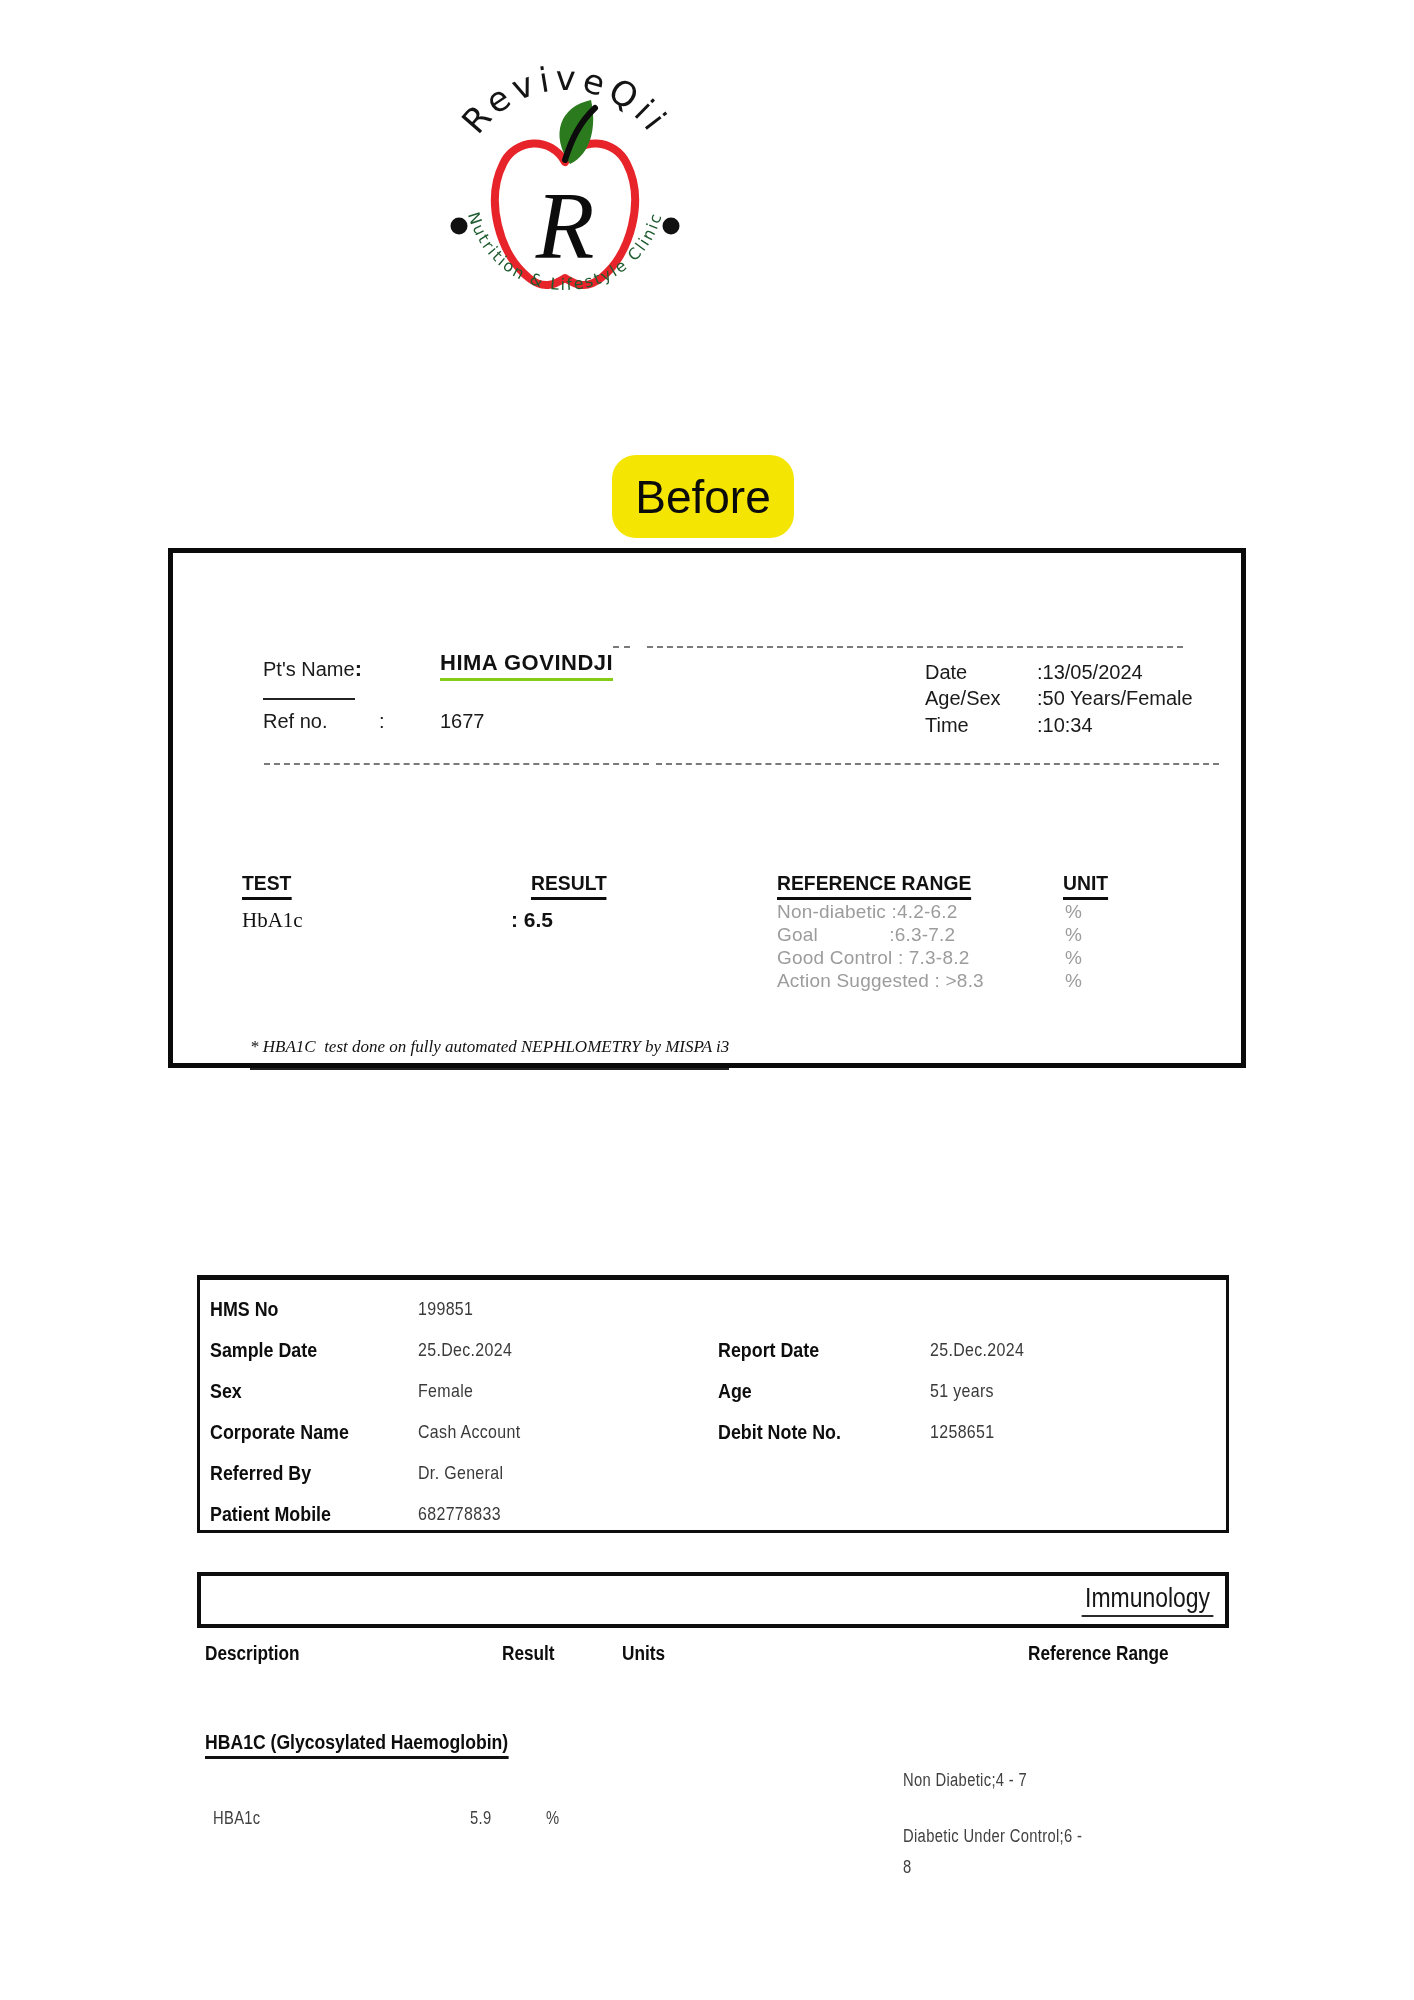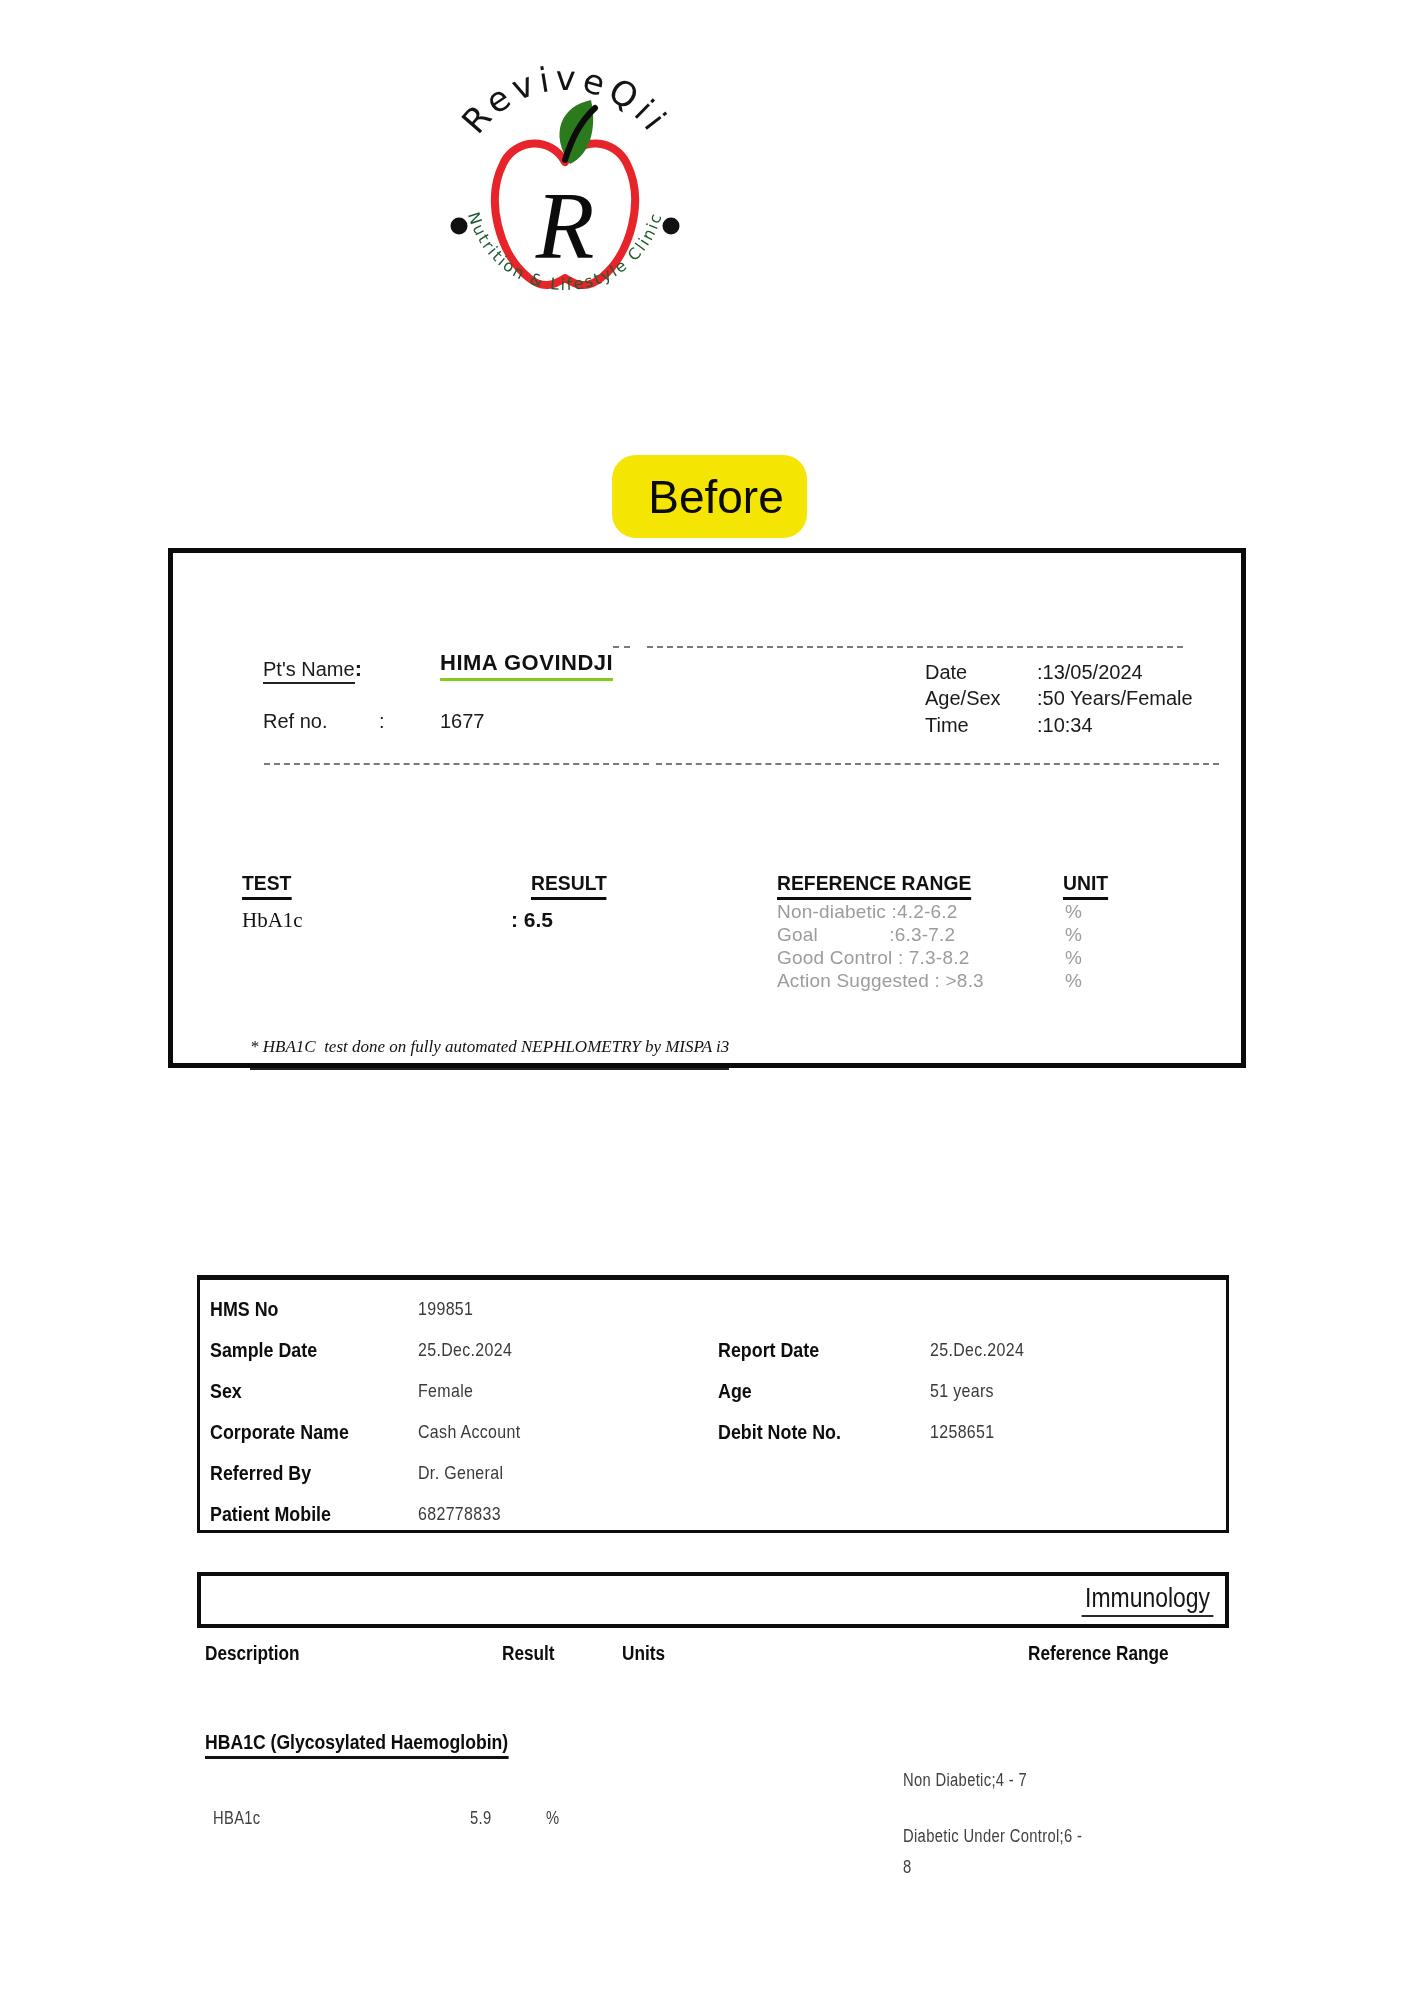--- a/index.html
+++ b/index.html
@@ -5,29 +5,29 @@
   html,body{margin:0;padding:0;background:#ffffff;}
   .canvas{position:relative;width:1414px;height:2000px;background:#fff;overflow:hidden;
           font-family:"Liberation Sans",sans-serif;color:#111;}
 
   
   .logo{position:absolute;left:425px;top:62px;width:280px;height:240px;}
 
   
   .badge{position:absolute;background:#F5E503;border-radius:24px;display:flex;
          align-items:center;justify-content:center;font-size:46px;color:#0b0b0b;}
-  .badge-before{left:612px;top:455px;width:182px;height:83px;padding-left:13px;}
+  .badge-before{left:612px;top:455px;width:182px;height:83px;}
   .badge-after{left:625px;top:1103px;width:150px;height:79px;}
 
   
   .box1{position:absolute;left:168px;top:548px;width:1078px;height:520px;
         border:5px solid #0a0a0a;box-sizing:border-box;background:#fff;}
   .dash{position:absolute;border-top:2px dashed #7a7a7a;height:0;}
   .lbl20{position:absolute;font-size:20px;color:#1a1a1a;}
-  .u-lbl{border-bottom:2px solid #222;padding-bottom:2px;}
+  .u-lbl{border-bottom:2px solid #222;padding-bottom:18px;}
   .colonb{font-weight:bold;font-size:22px;}
   .pname{position:absolute;font-size:22px;font-weight:bold;letter-spacing:.5px;
          border-bottom:3px solid #84cc16;padding-bottom:2px;}
   .title1{position:absolute;font-family:"Liberation Serif",serif;font-weight:bold;
           font-size:24px;letter-spacing:.5px;border-bottom:3px solid #0c0c0c;padding-bottom:3px;}
   .colh{position:absolute;font-weight:bold;font-size:21px;display:inline-block;
         transform:scaleX(.92);transform-origin:0 0;border-bottom:3px solid #0c0c0c;padding-bottom:2px;}
   .tname{position:absolute;font-family:"Liberation Serif",serif;font-size:21px;}
   .tres{position:absolute;font-weight:bold;font-size:21px;}
   .gray{position:absolute;color:#9c9c9c;font-size:19px;white-space:pre;letter-spacing:.2px;}

